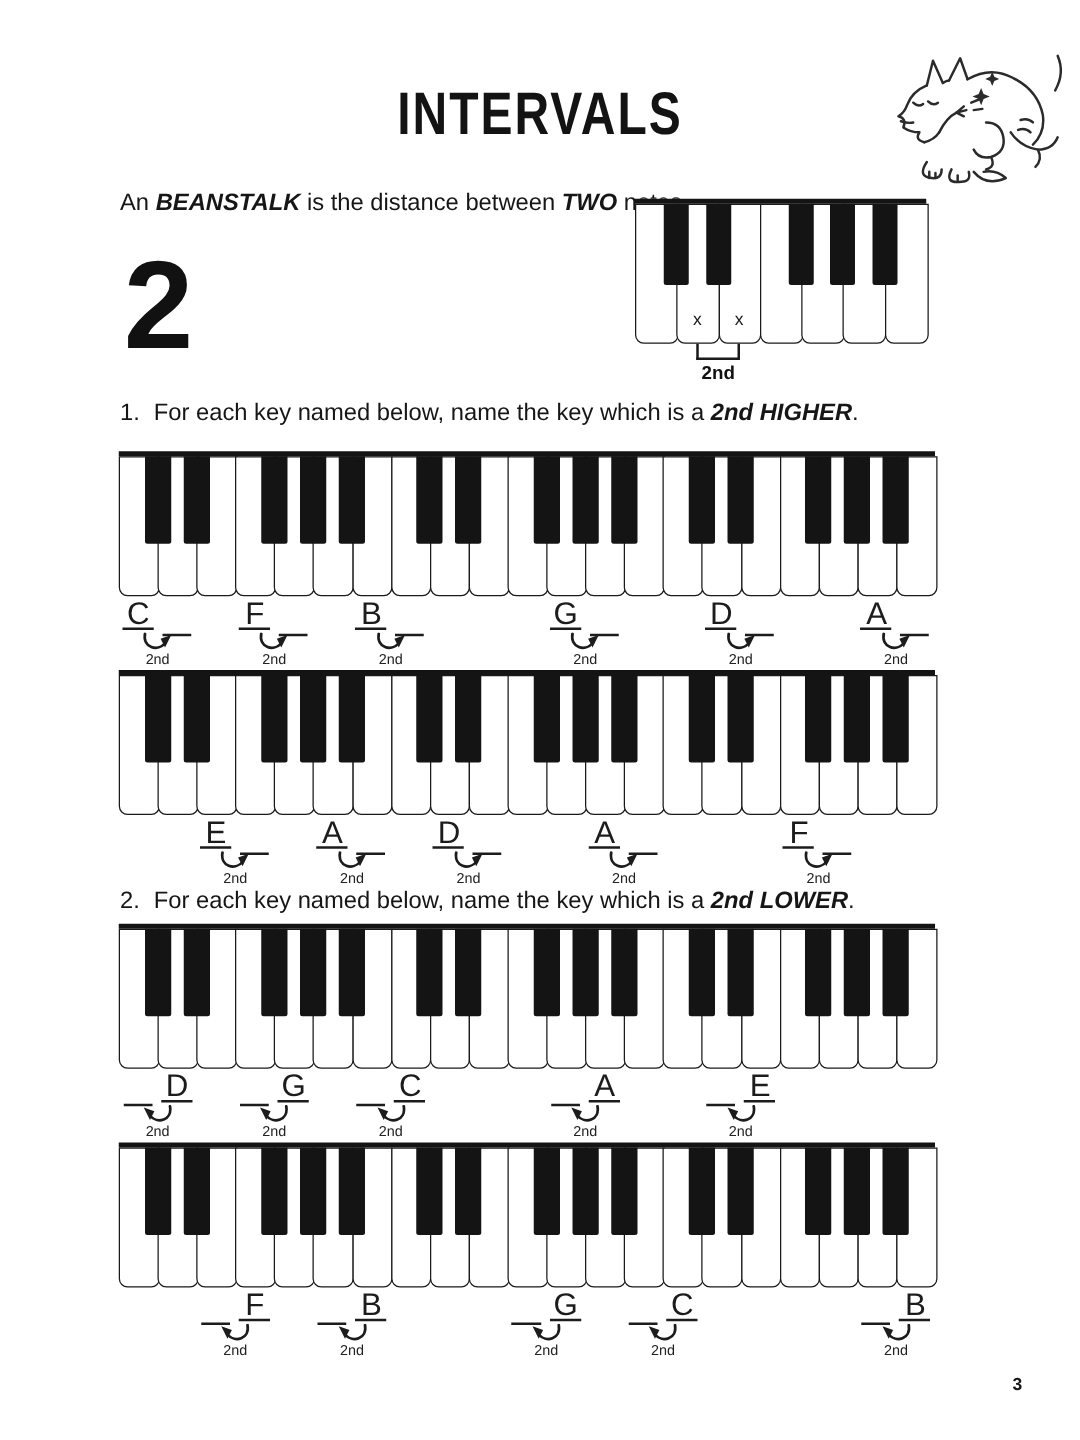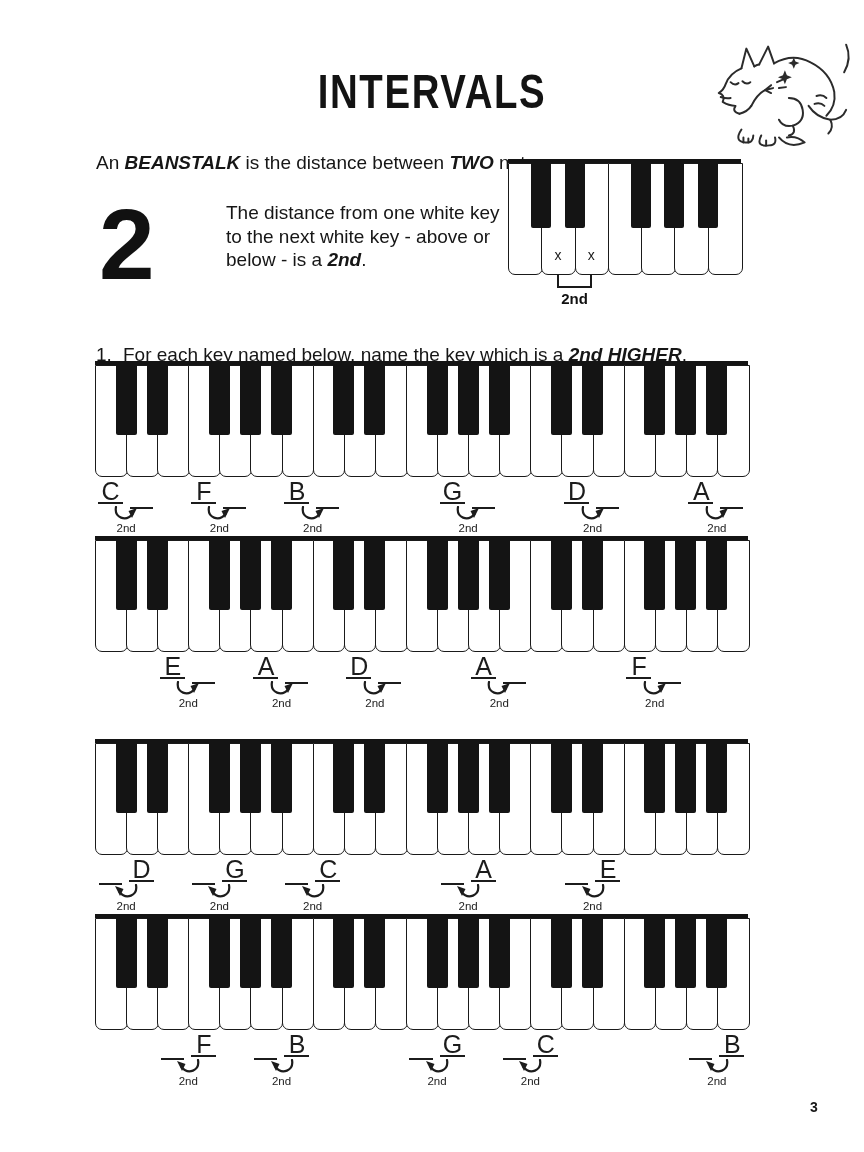--- a/index.html
+++ b/index.html
@@ -72,21 +72,20 @@
       <path d="M97,17 l1.7,4 4,1.7 -4,1.7 -1.7,4 -1.7,-4 -4,-1.7 4,-1.7 z" fill="#2b2b2b"></path>
     </svg>
   </div>
 
   <p class="intro"><span>An </span><span class="bi">BEANSTALK</span><span> is the distance between </span><span class="bi">TWO</span><span> notes.</span></p>
 
   <div class="bignd">
       <span class="b2">2</span>
     </div>
 
-  <p class="defp"><span>The distance from one white key</span><br><span>to the next white key - above or</span><br><span>below - is a </span><span class="bi">2nd</span><span>.</span></p>
 
   <div class="minikb-wrap">
     <div class="kb" id="minikb" style="width: 233px; height: 112px;">
         <div class="wk" style="left: 0px; width: 34.8857px;"></div>
         <div class="wk" style="left: 33.2857px; width: 34.8857px;"></div>
         <div class="wk" style="left: 66.5714px; width: 34.8857px;"></div>
         <div class="wk" style="left: 99.8571px; width: 34.8857px;"></div>
         <div class="wk" style="left: 133.143px; width: 34.8857px;"></div>
         <div class="wk" style="left: 166.429px; width: 34.8857px;"></div>
         <div class="wk" style="left: 199.714px; width: 34.8857px;"></div>
@@ -99,21 +98,21 @@
         <div class="kmark" style="left: 66.5714px; width: 33.2857px; top: 84px; z-index: 3;">x</div>
       </div>
     <div id="miniextras" style="position:relative;height:40px;">
         <div class="brk" style="left: 48.9286px; top: 0px; width: 2px; height: 13px;"></div>
         <div class="brk" style="left: 82.2143px; top: 0px; width: 2px; height: 13px;"></div>
         <div class="brk" style="left: 48.9286px; top: 11px; width: 35.2857px; height: 2px;"></div>
         <div class="minilabel" style="left: 41.5714px; top: 15px; width: 50px;">2nd</div>
       </div>
   </div>
 
-  <div class="exh" style="top:344px;"><span class="num">1.</span><span>For each key named below, name the key which is a </span><span class="bi">2nd HIGHER</span><span>.</span></div>
+  <div class="exh" style="top:320px;"><span class="num">1.</span><span>For each key named below, name the key which is a </span><span class="bi">2nd HIGHER</span><span>.</span></div>
 
   <div class="kbblock" id="kb1a" style="top:361px;">
       <div class="kb" style="width: 653px; height: 112px;">
         <div class="wk" style="left: 0px; width: 32.6952px;"></div>
         <div class="wk" style="left: 31.0952px; width: 32.6952px;"></div>
         <div class="wk" style="left: 62.1905px; width: 32.6952px;"></div>
         <div class="wk" style="left: 93.2857px; width: 32.6952px;"></div>
         <div class="wk" style="left: 124.381px; width: 32.6952px;"></div>
         <div class="wk" style="left: 155.476px; width: 32.6952px;"></div>
         <div class="wk" style="left: 186.571px; width: 32.6952px;"></div>
@@ -274,20 +273,21 @@
         <div class="uline" style="left: 531.119px; width: 25.0952px; top: 25px;"></div>
         <div class="uline" style="left: 563.214px; width: 23.0952px; top: 30px;"></div>
         <span class="arr" style="left: 546.714px; top: 29px;"><svg viewBox="0 0 26 16" width="26" height="16">
             <path d="M3,1 C1,12 13,16 19.5,8" fill="none" stroke="#1c1c1c" stroke-width="2.2" stroke-linecap="round"></path>
             <polygon points="24,2 15.5,5 19,12" fill="#1c1c1c"></polygon>
           </svg></span>
         <div class="small2nd" style="left: 542.714px; width: 34px; top: 45px;">2nd</div>
       </div>
     </div>
 
+  <div class="exh" style="top:710px;"><span class="num">2.</span><span>For each key named below, name the key which is a </span><span class="bi">2nd LOWER</span><span>.</span></div>
 
   <div class="kbblock" id="kb2a" style="top:739px;">
       <div class="kb" style="width: 653px; height: 112px;">
         <div class="wk" style="left: 0px; width: 32.6952px;"></div>
         <div class="wk" style="left: 31.0952px; width: 32.6952px;"></div>
         <div class="wk" style="left: 62.1905px; width: 32.6952px;"></div>
         <div class="wk" style="left: 93.2857px; width: 32.6952px;"></div>
         <div class="wk" style="left: 124.381px; width: 32.6952px;"></div>
         <div class="wk" style="left: 155.476px; width: 32.6952px;"></div>
         <div class="wk" style="left: 186.571px; width: 32.6952px;"></div>

